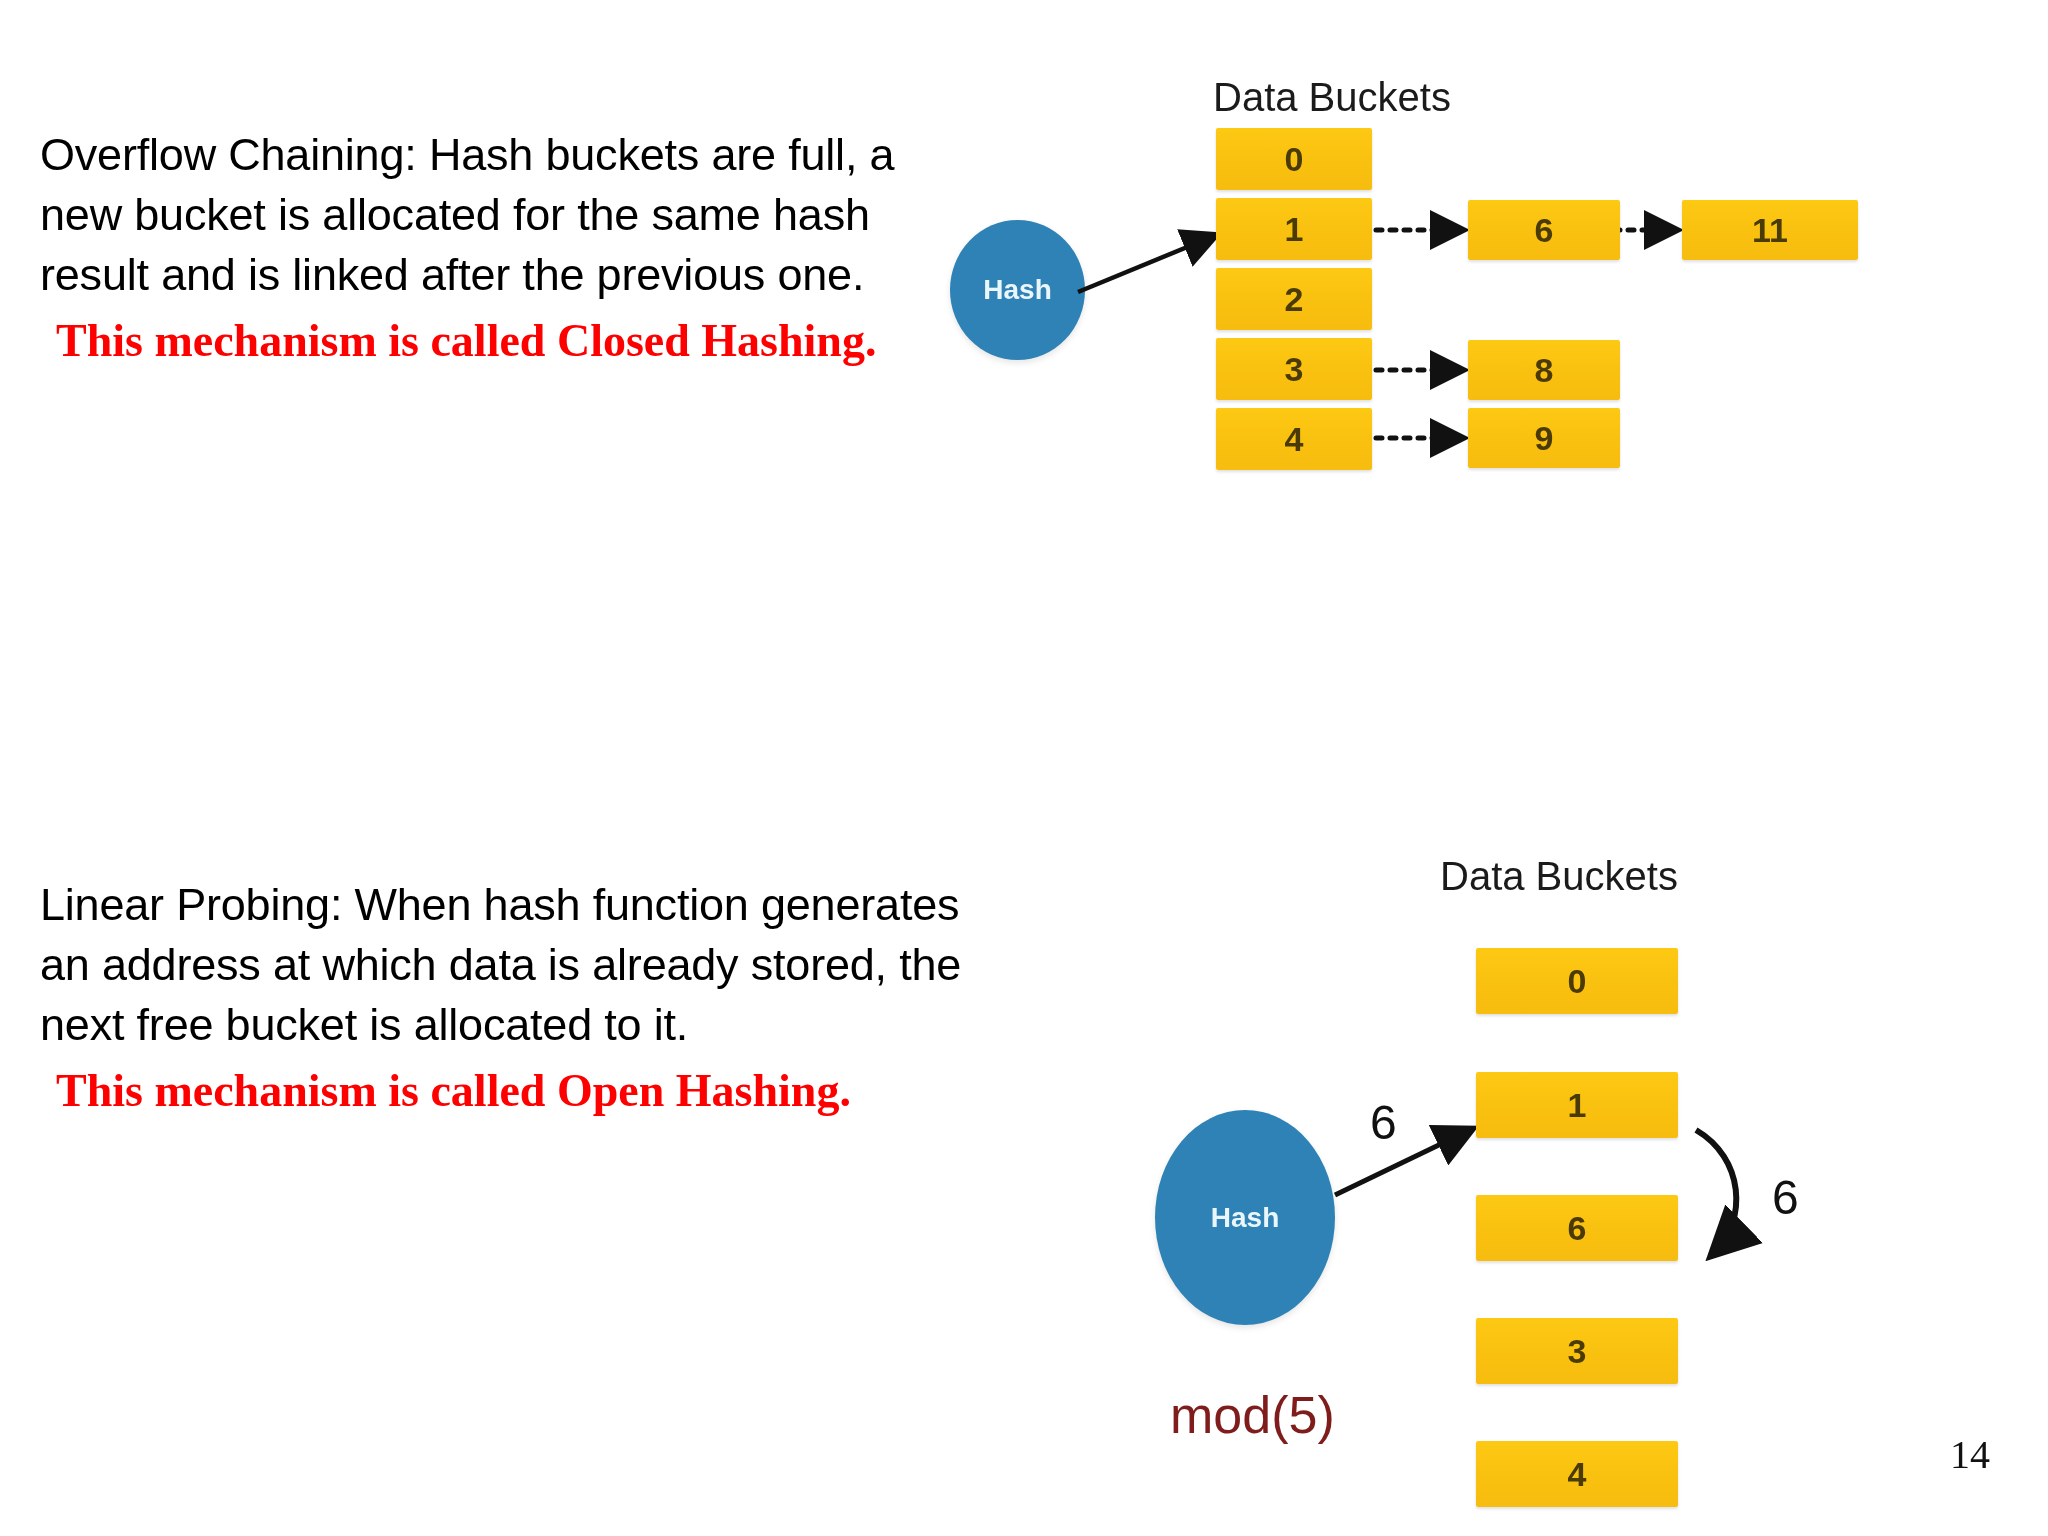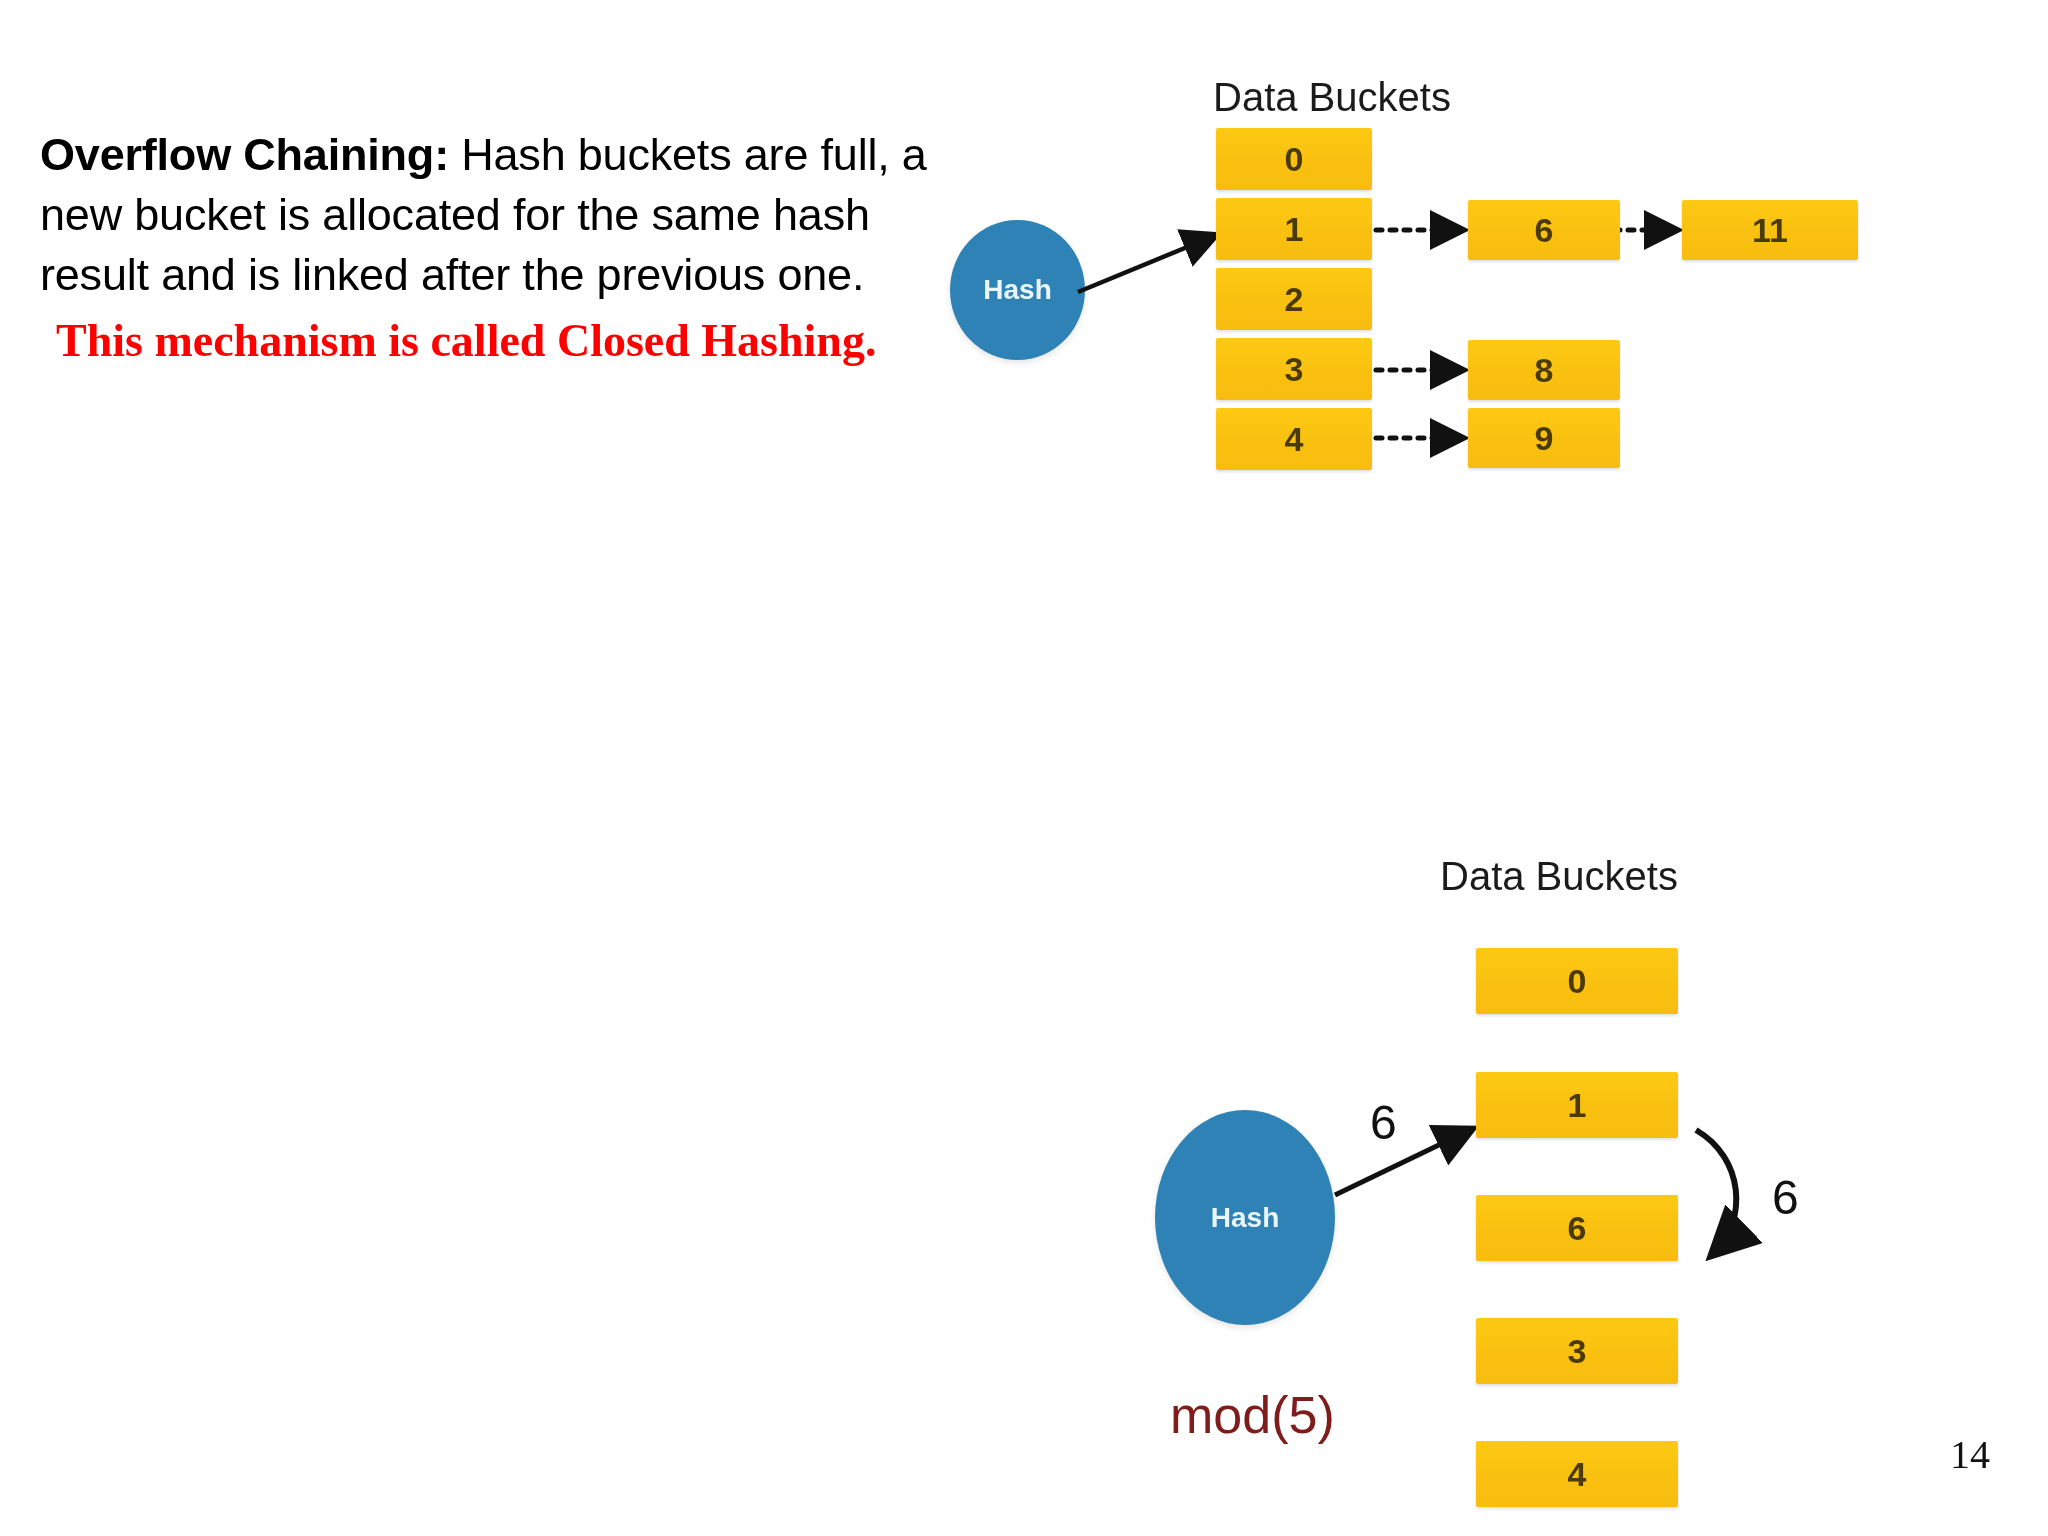--- a/index.html
+++ b/index.html
@@ -14,21 +14,21 @@
 
   
   .text-block{position:absolute;}
   .para{
     font-family:"Liberation Sans", sans-serif;
     font-size:45px;
     line-height:1.33;
     color:#000000;
     letter-spacing:-0.2px;
   }
-  .para b{font-weight:bold;}
+  .para b{font-weight:normal;}
   .redline{
     font-family:"Liberation Serif", serif;
     font-weight:bold;
     font-size:46px;
     line-height:1.30;
     color:#FF0000;
     padding-left:16px;
     margin-top:6px;
   }
 
@@ -96,20 +96,26 @@
 
 <div class="slide">
 
   <div class="text-block" style="left:40px;top:125px;width:930px;">
     <div class="para">
       <b>Overflow Chaining:</b><span> Hash buckets are full, a new bucket is allocated for the same hash result and is linked after the previous one.</span>
     </div>
     <div class="redline">This mechanism is called Closed Hashing.</div>
   </div>
 
+  <div class="text-block" style="left:40px;top:875px;width:930px;">
+    <div class="para">
+      <b>Linear Probing:</b><span> When hash function generates an address at which data is already stored, the next free bucket is allocated to it.</span>
+    </div>
+    <div class="redline">This mechanism is called Open Hashing.</div>
+  </div>
 
   <div class="diagram" style="left:960px;top:50px;width:1088px;height:500px;">
 
     <div class="db-label" style="left:253px;top:25px;">Data Buckets</div>
 
     <div class="hash-circle" style="left:-10px;top:170px;width:135px;height:140px;">Hash</div>
 
     <svg class="svg-layer" width="1088" height="500" viewBox="0 0 1088 500">
       <defs>
         <marker id="d1-solid-arrow" markerWidth="9" markerHeight="9" refX="7" refY="4.5" orient="auto" markerUnits="strokeWidth">

